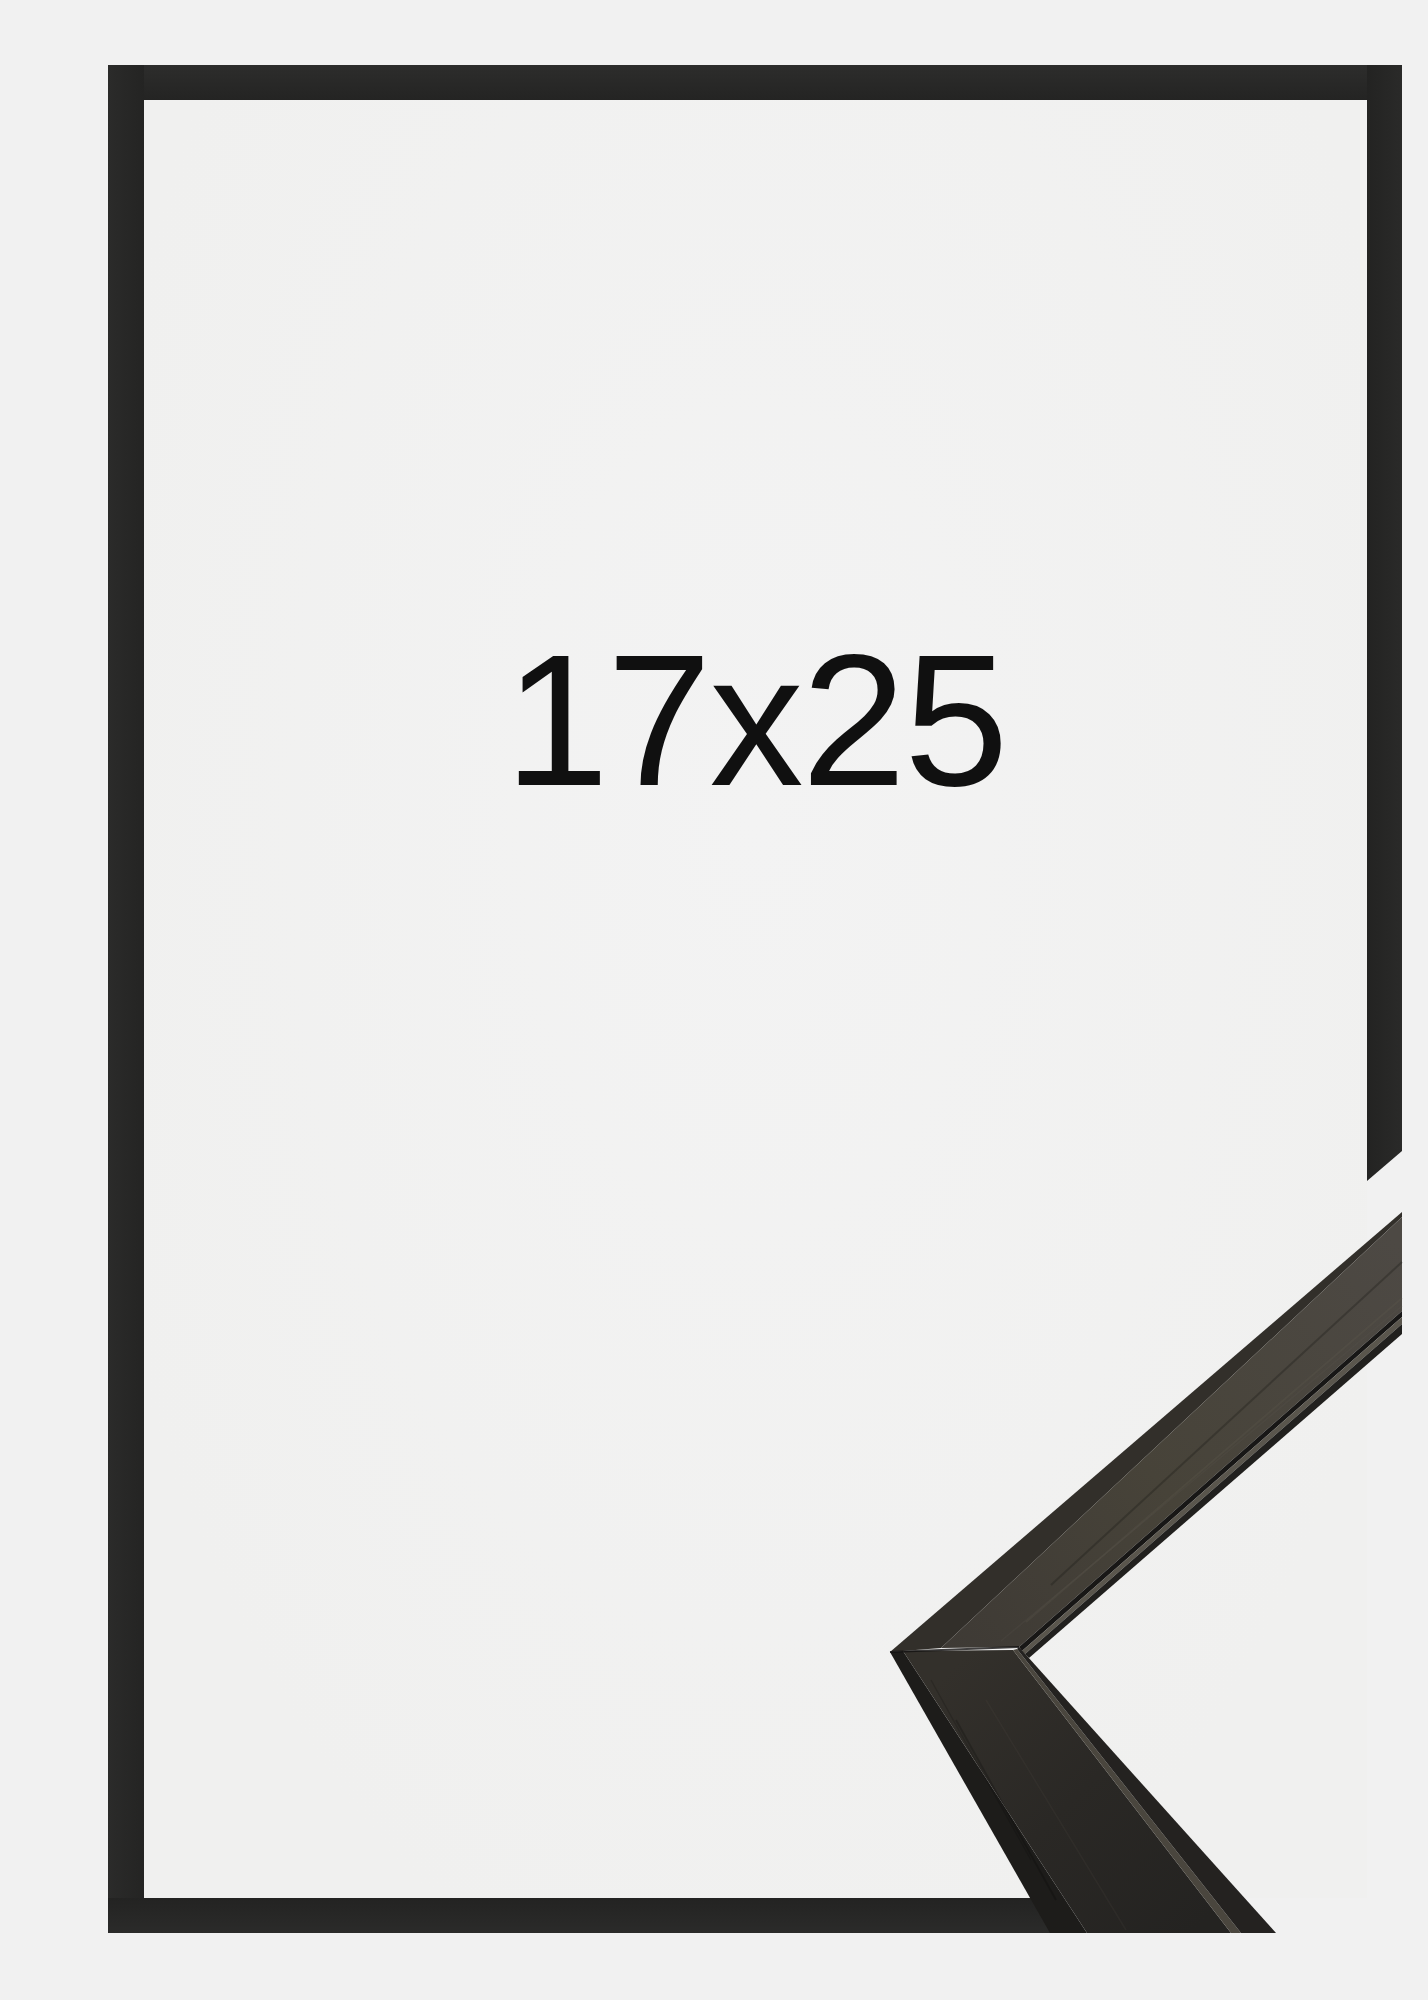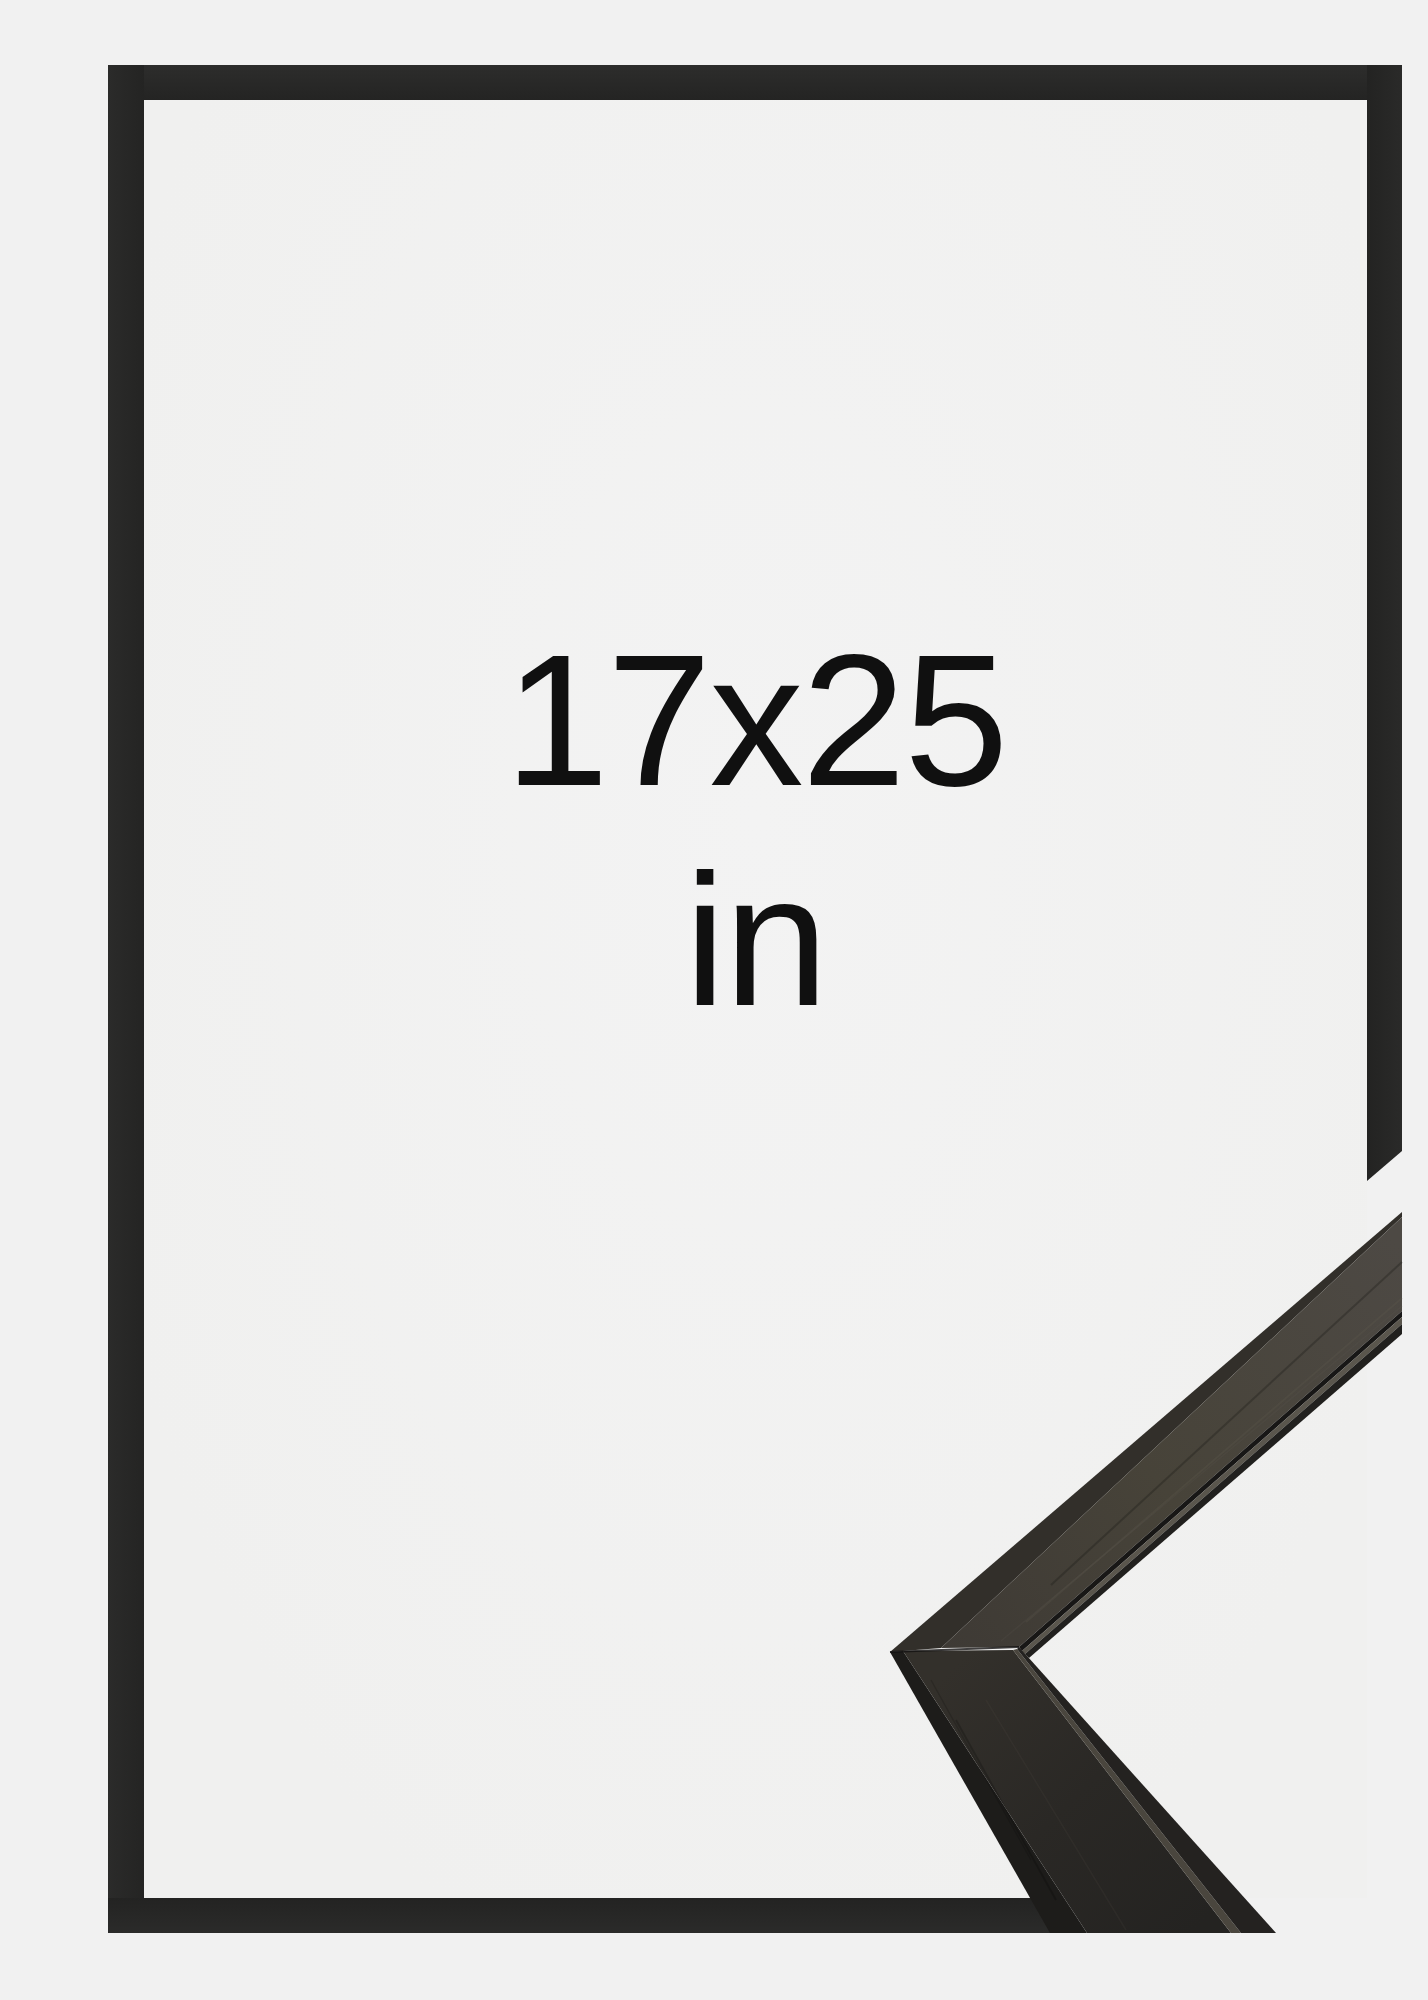--- a/index.html
+++ b/index.html
@@ -75,21 +75,20 @@
 
   <div class="frame-view">
     <div class="frame-opening"></div>
     <div class="bar bar-top"></div>
     <div class="bar bar-left"></div>
     <div class="bar bar-right"></div>
     <div class="bar bar-bottom"></div>
 
     <div class="size-label">
       <div>17x25</div>
-      <div>in</div>
     </div>
   </div>
 
   <svg class="corner-detail" viewBox="0 0 1428 2000" xmlns="http://www.w3.org/2000/svg">
     <defs>
       <linearGradient id="taupe" gradientUnits="userSpaceOnUse" x1="900" y1="1650" x2="1361" y2="1250">
         <stop offset="0" stop-color="#3e3a35"></stop>
         <stop offset="0.45" stop-color="#474339"></stop>
         <stop offset="1" stop-color="#4d4944"></stop>
       </linearGradient>

